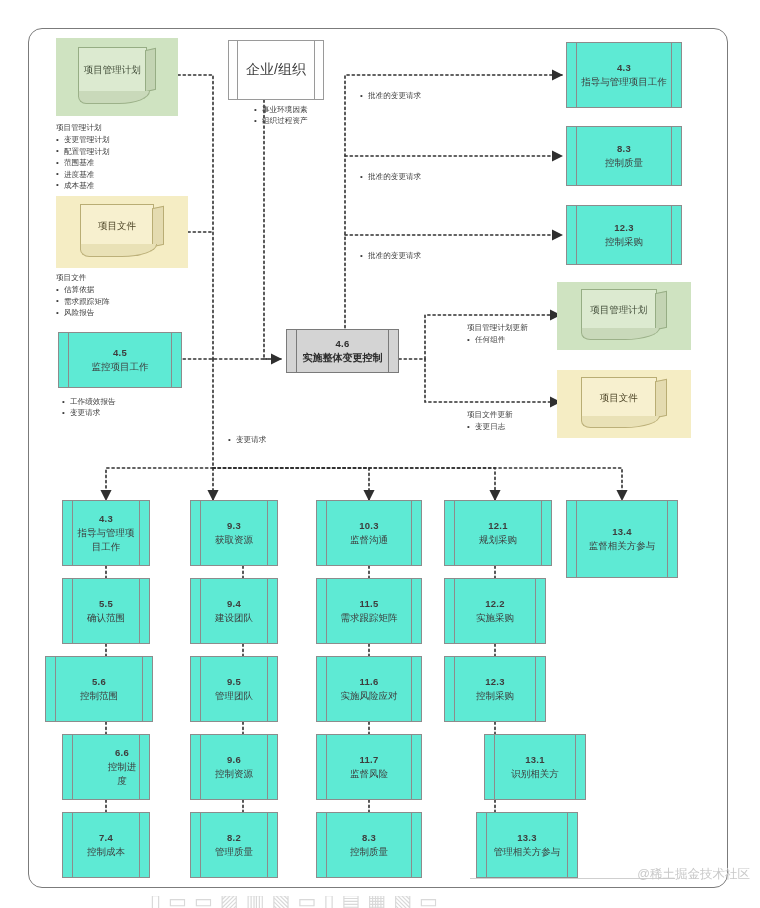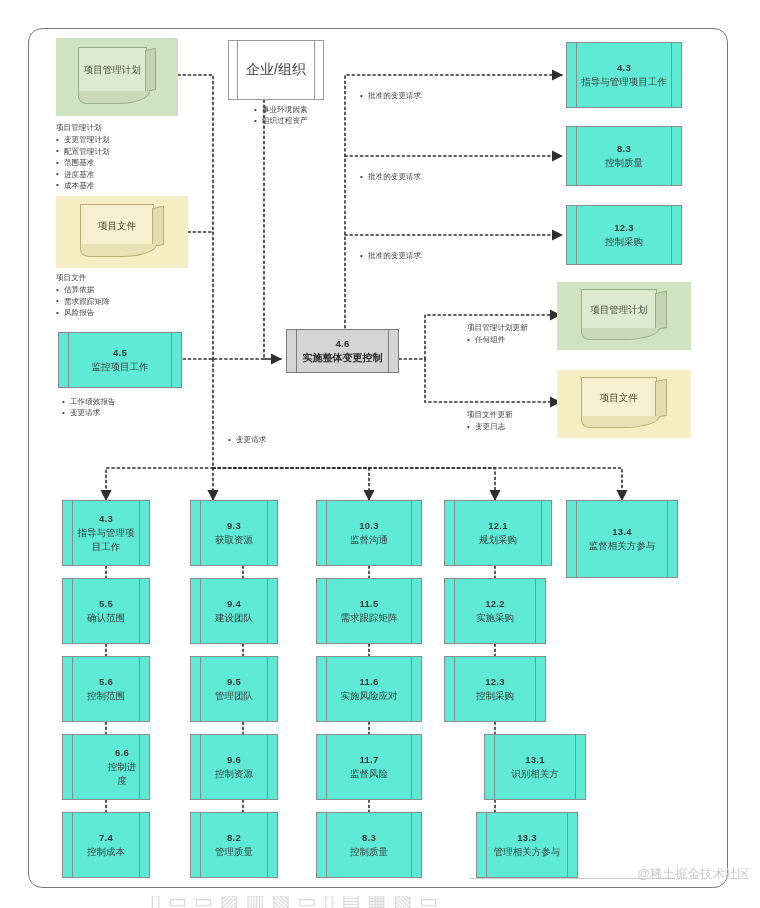--- a/index.html
+++ b/index.html
@@ -289,21 +289,21 @@
       <div class="txt">
       <span class="num">4.3</span>
       <span>指导与管理项目工作</span></div>
   </div>
   <div class="proc" style="left:62px;top:578px;width:88px;height:66px;justify-content:center;">
     <div class="inner"></div>
       <div class="txt">
       <span class="num">5.5</span>
       <span>确认范围</span></div>
   </div>
-  <div class="proc" style="left:62px;top:656px;width:88px;height:66px;">
+  <div class="proc" style="left:45px;top:656px;width:108px;height:66px;">
     <div class="inner"></div>
       <div class="txt">
       <span class="num">5.6</span>
       <span>控制范围</span></div>
   </div>
   <div class="proc" style="left:62px;top:734px;width:88px;height:66px;padding-left:32px;">
     <div class="inner"></div>
       <div class="txt">
       <span class="num">6.6</span>
       <span>控制进度</span></div>

